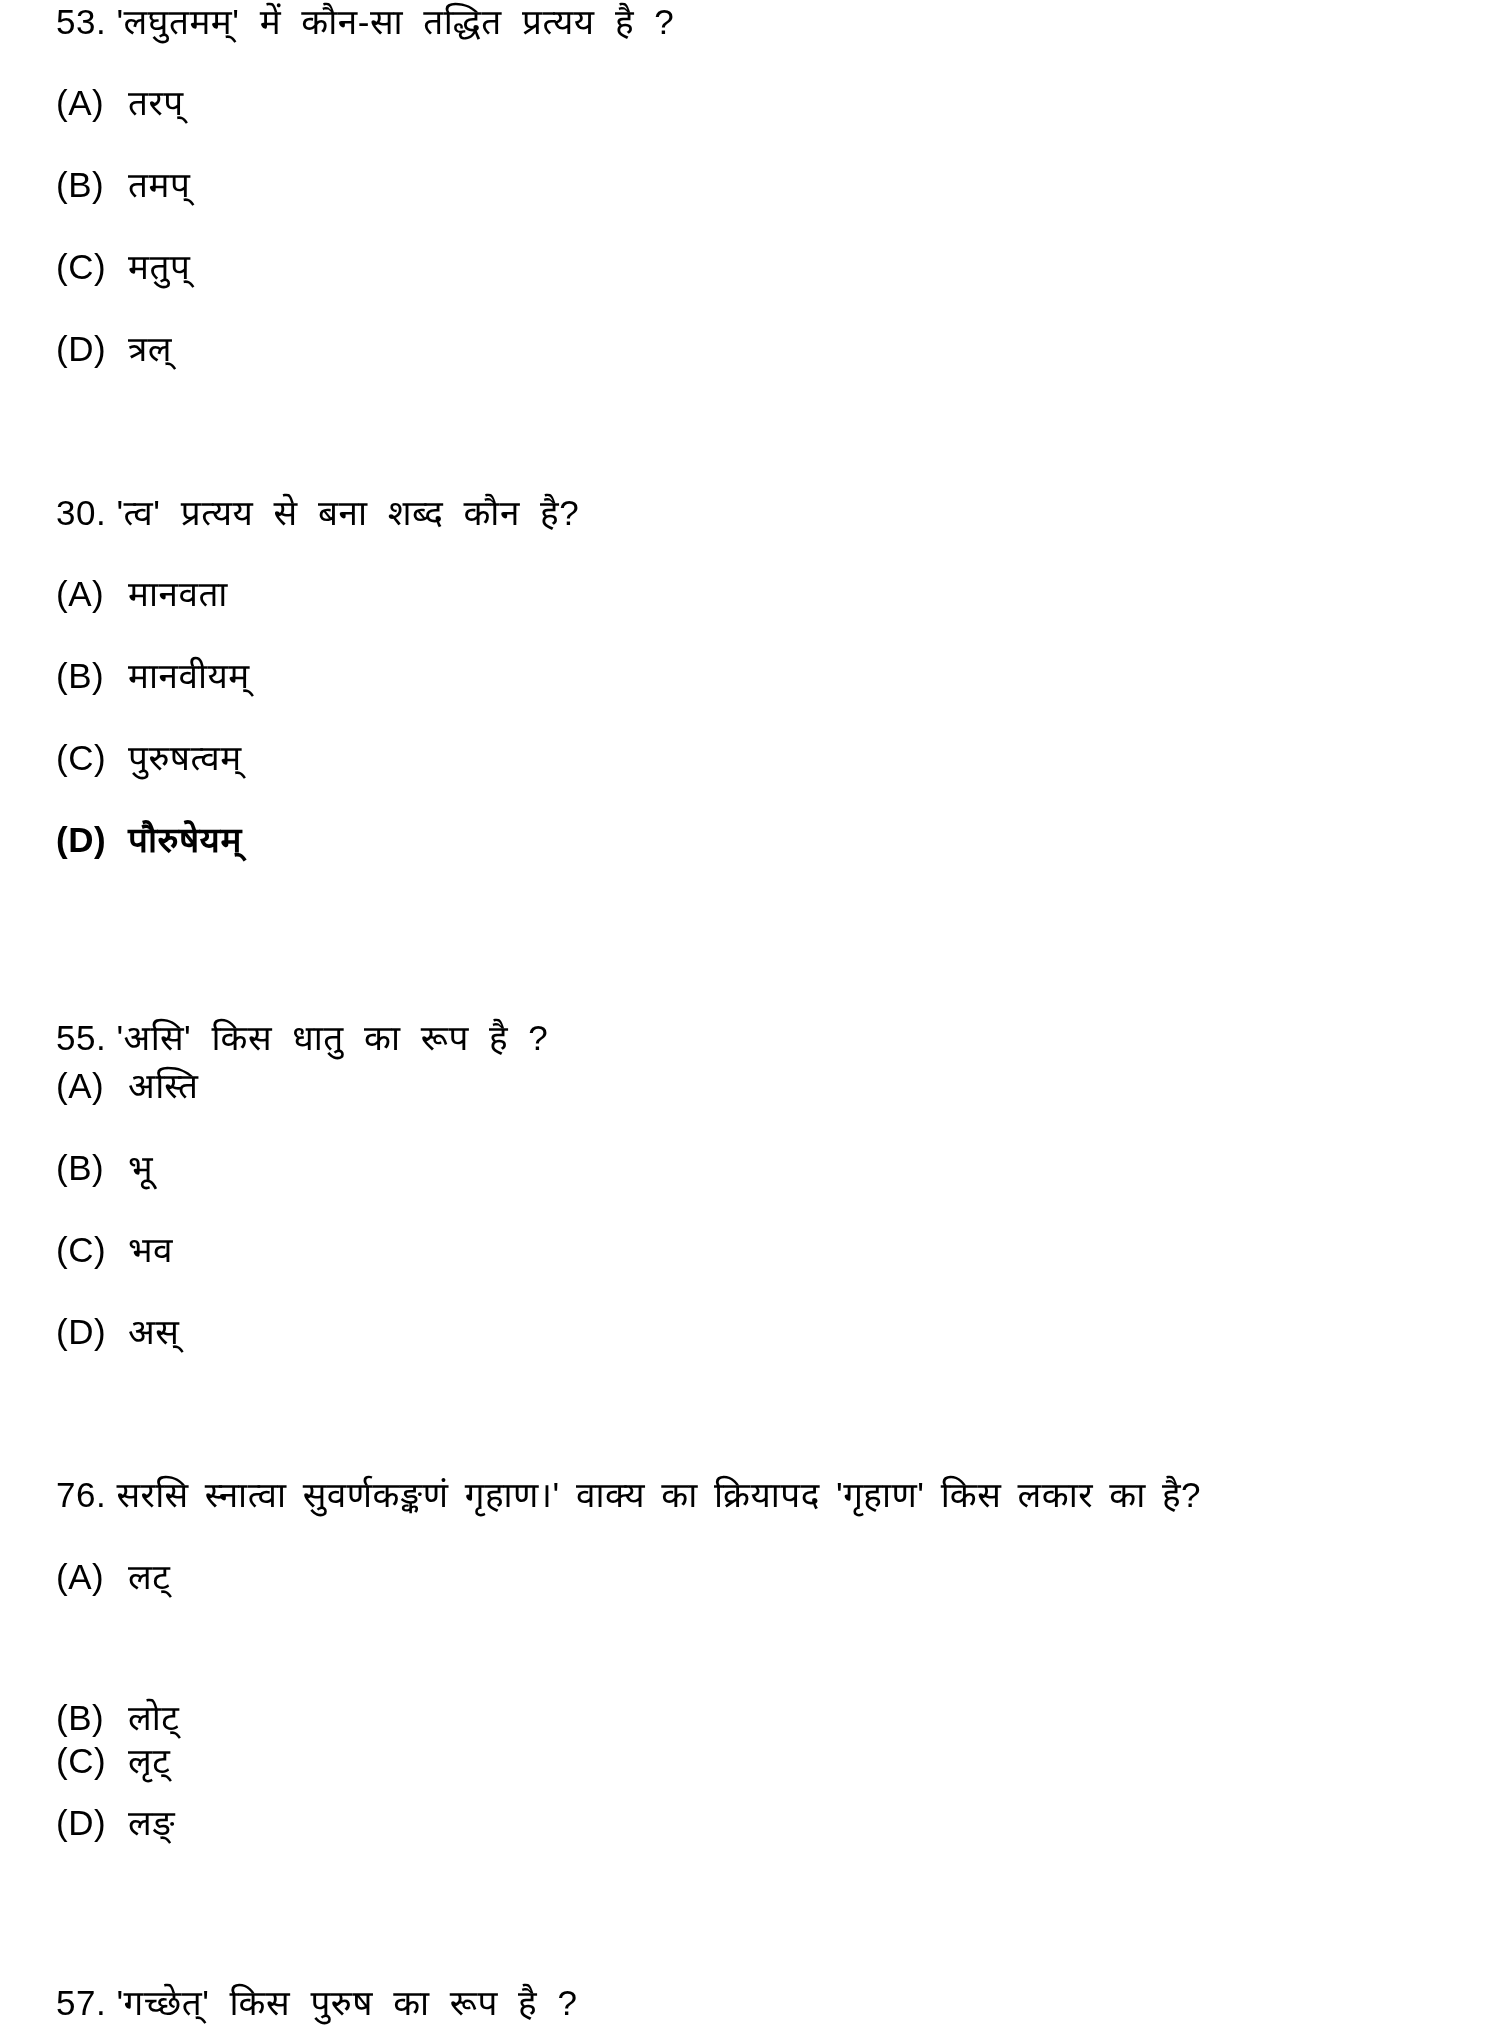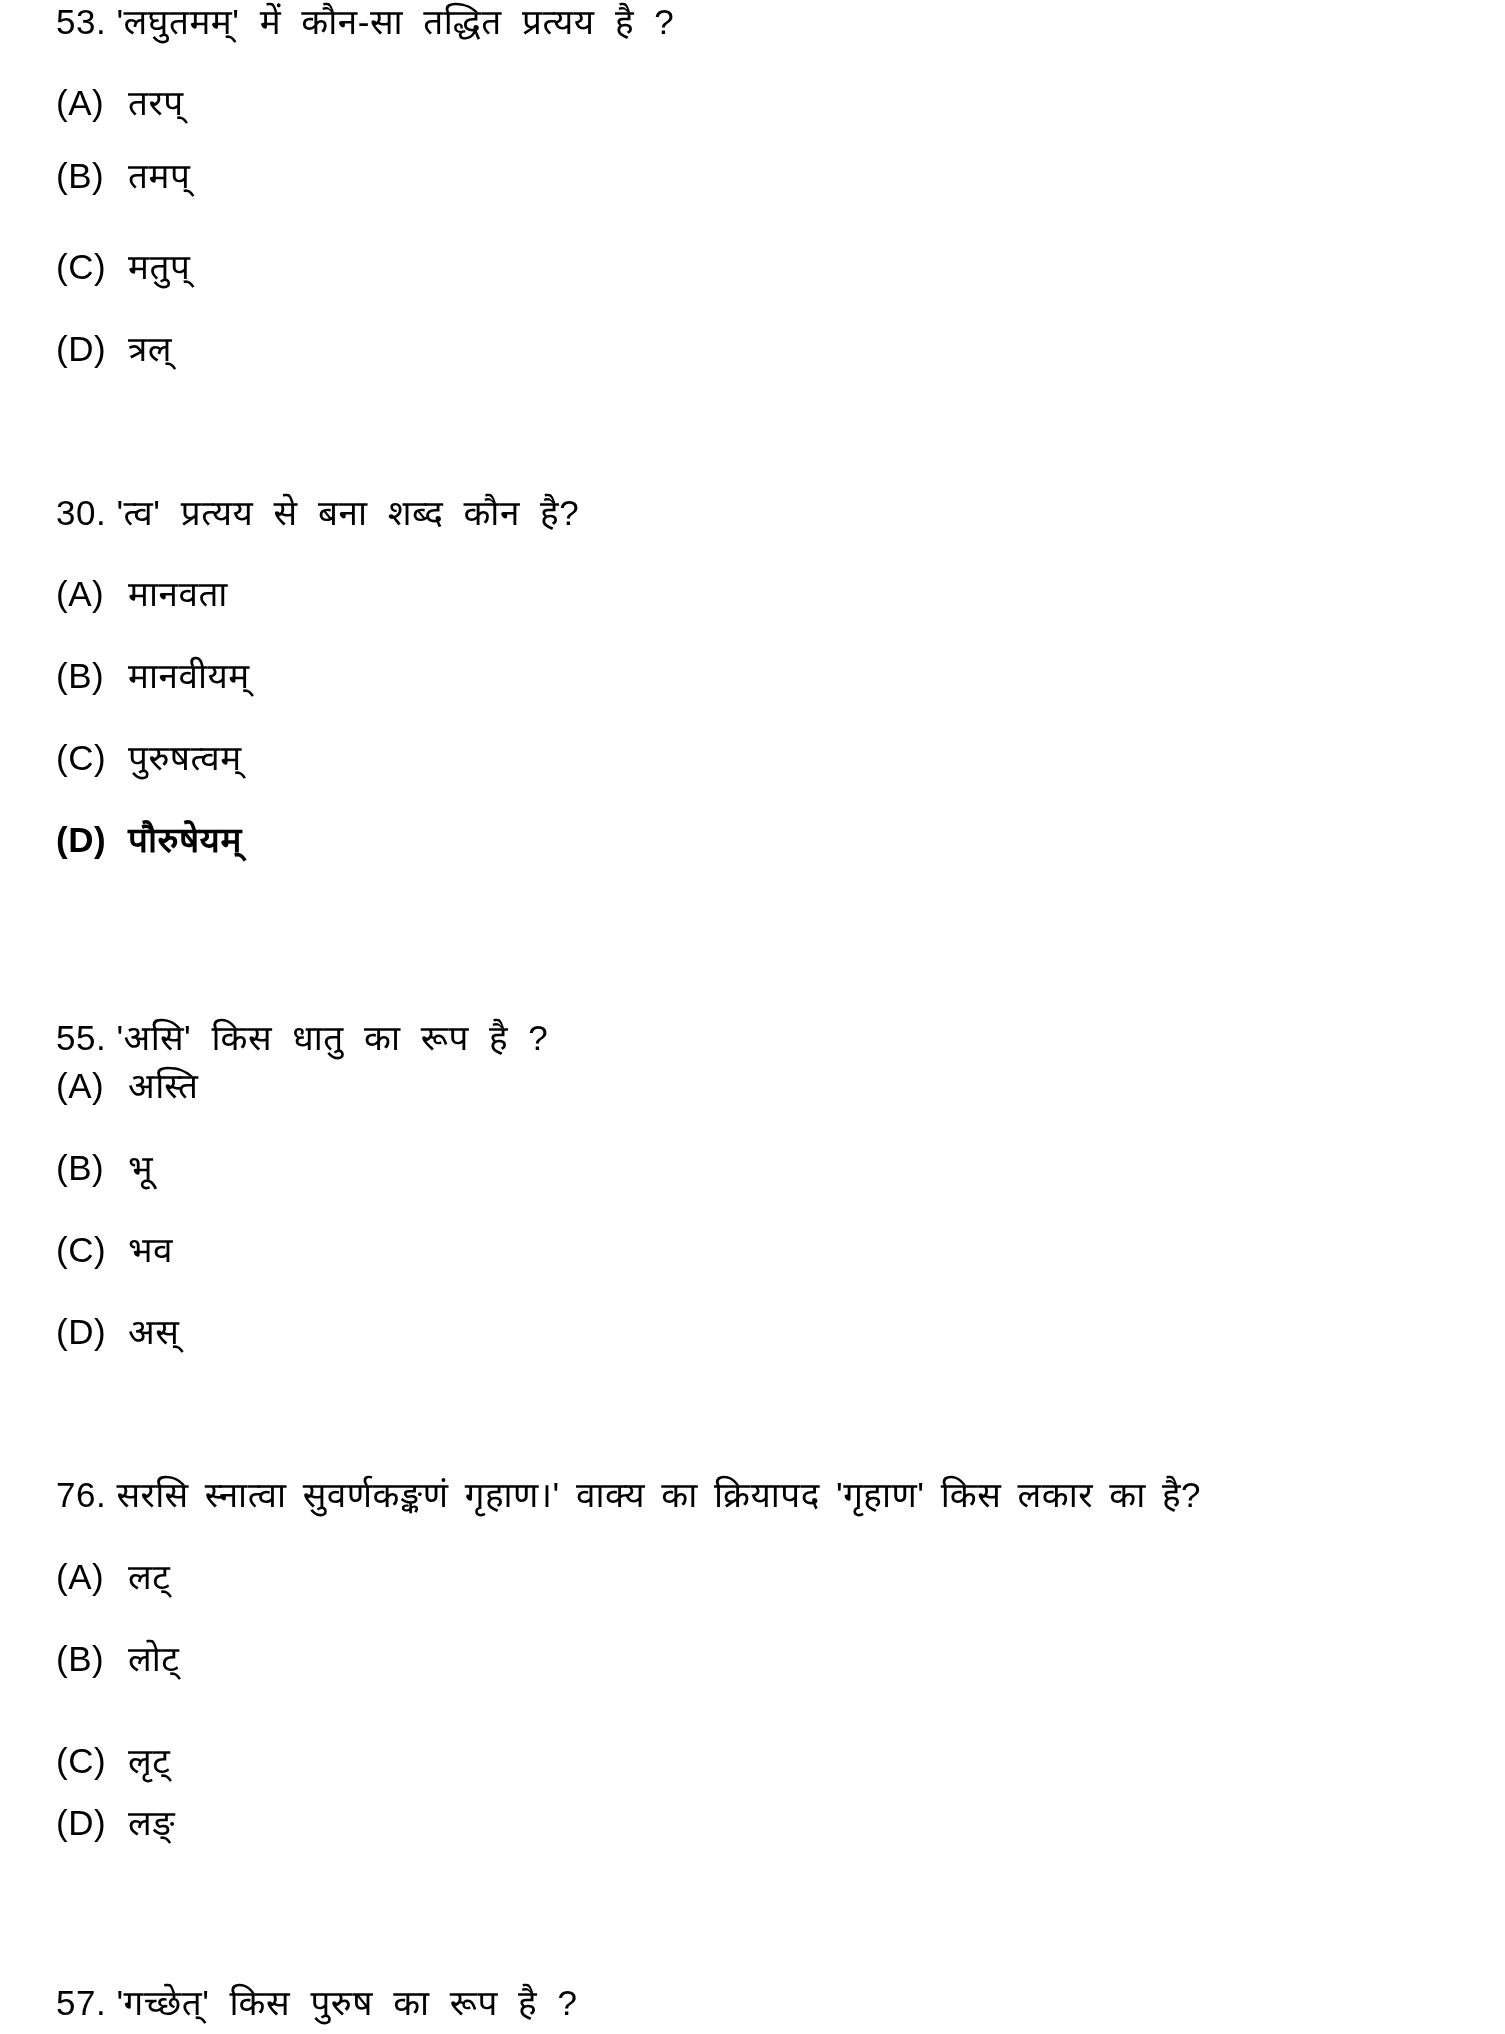--- a/index.html
+++ b/index.html
@@ -27,21 +27,21 @@
 </head>
 <body>
 
 <div class="line q" style="top:0px;">
   <span>53.</span>
   <span class="stem">'लघुतमम्' में कौन-सा तद्धित प्रत्यय है ?</span>
 </div>
 <div class="line opt" style="top:81px;">
   <span class="lbl">(A)</span><span class="txt">तरप्</span>
 </div>
-<div class="line opt" style="top:154px;text-decoration:underline;">
+<div class="line opt" style="top:163px;text-decoration:underline;">
   <span class="lbl">(B)</span><span class="txt">तमप्</span>
 </div>
 <div class="line opt" style="top:245px;">
   <span class="lbl">(C)</span><span class="txt">मतुप्</span>
 </div>
 <div class="line opt" style="top:327px;">
   <span class="lbl">(D)</span><span class="txt">त्रल्</span>
 </div>
 
 <div class="line q" style="top:491px;">
@@ -78,21 +78,21 @@
   <span class="lbl">(D)</span><span class="txt">अस्</span>
 </div>
 
 <div class="line q" style="top:1473px;">
   <span>76.</span>
   <span class="stem" style="word-spacing:6px;">सरसि स्नात्वा सुवर्णकङ्कणं गृहाण।' वाक्य का क्रियापद 'गृहाण' किस लकार का है?</span>
 </div>
 <div class="line opt" style="top:1555px;">
   <span class="lbl">(A)</span><span class="txt">लट्</span>
 </div>
-<div class="line opt" style="top:1637px;">
+<div class="line opt" style="top:1696px;">
   <span class="lbl">(B)</span><span class="txt">लोट्</span>
 </div>
 <div class="line opt" style="top:1719px;margin-top:20px;">
   <span class="lbl">(C)</span><span class="txt">लृट्</span>
 </div>
 <div class="line opt" style="top:1801px;">
   <span class="lbl">(D)</span><span class="txt">लङ्</span>
 </div>
 
 <div class="line q" style="top:1981px;">

